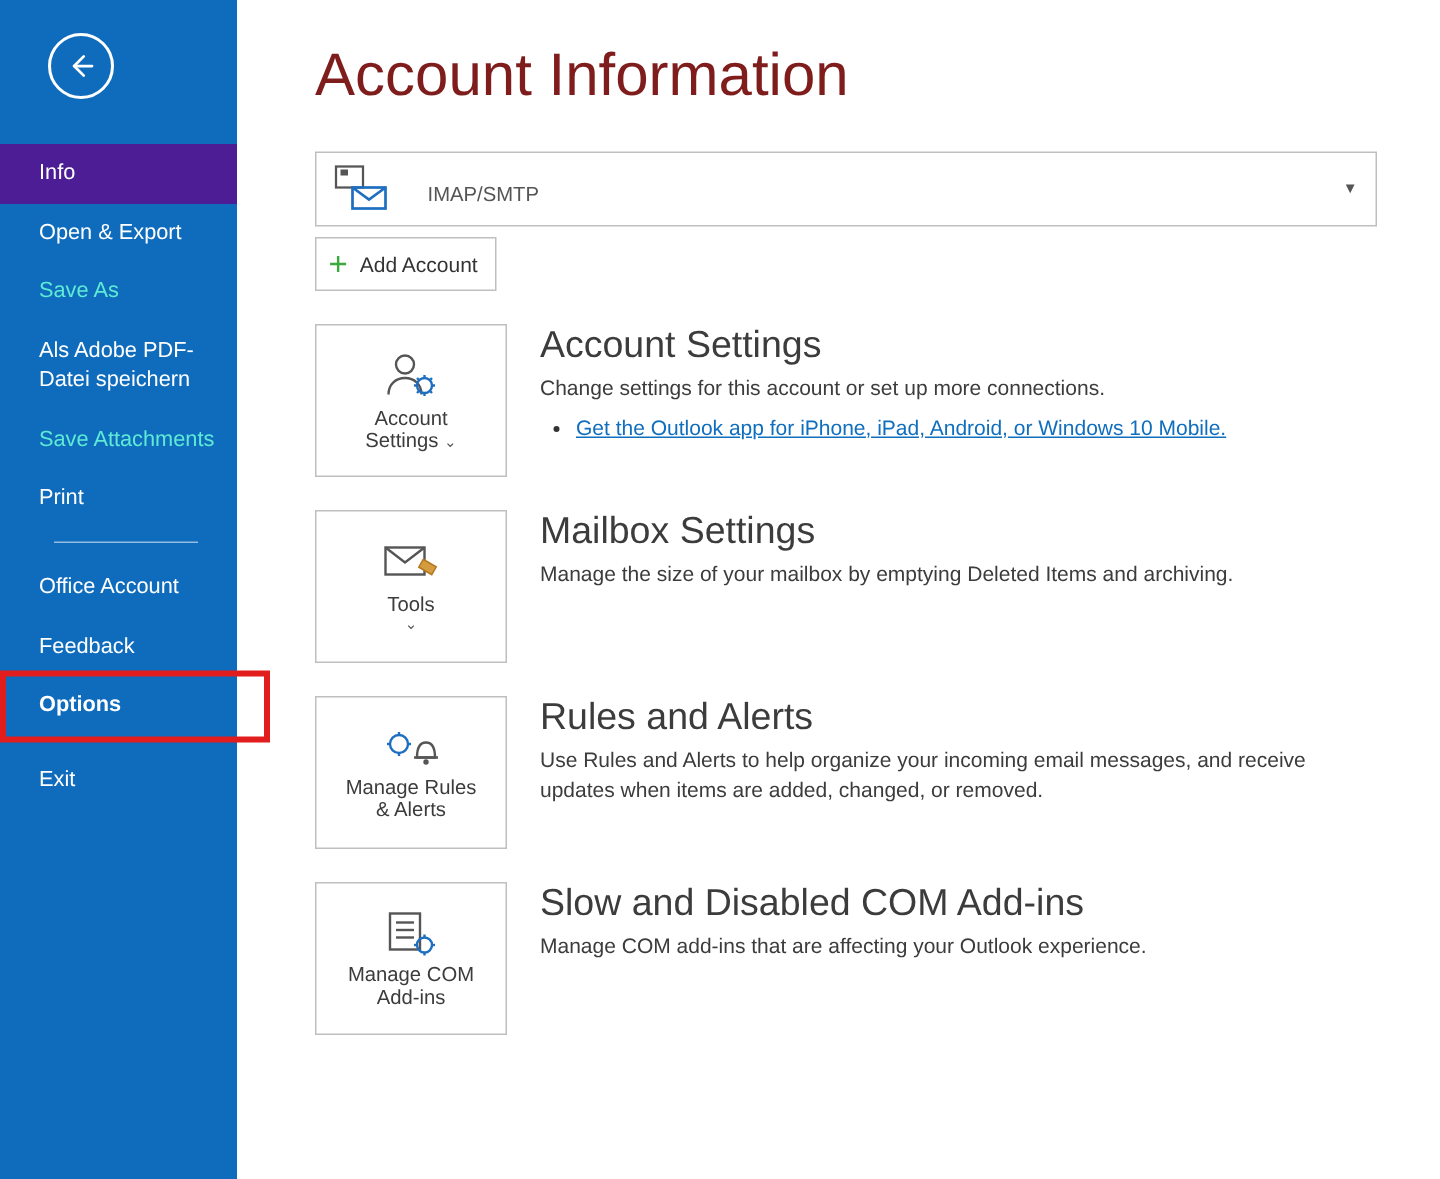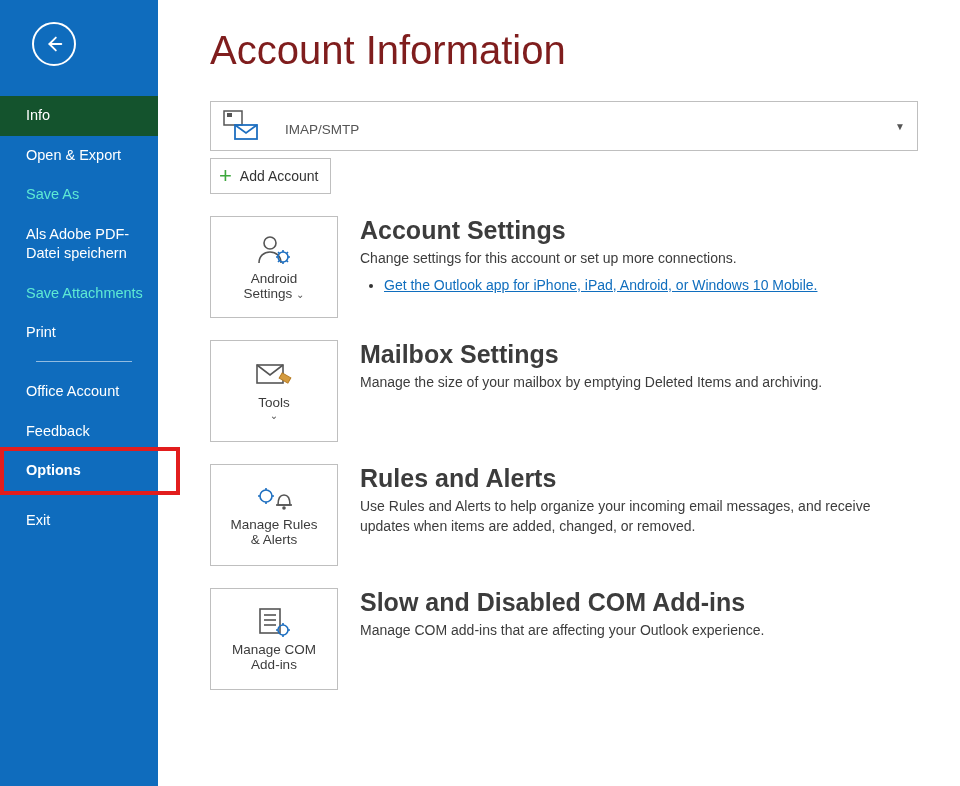--- a/index.html
+++ b/index.html
@@ -26,21 +26,21 @@
     display: flex; align-items: center; justify-content: center;
     cursor: pointer;
   }
   .nav-item {
     color: #fff;
     font-size: 14.5px;
     padding: 10px 12px 10px 26px;
     line-height: 1.35;
     cursor: pointer;
   }
-  .nav-item.active { background: #14532d; }
+  .nav-item.active { background: #4c1d95; }
   .nav-item.disabled { color: #5eead4; cursor: default; }
   .nav-divider {
     height: 1px; background: rgba(255,255,255,0.55);
     margin: 8px 26px 10px 36px;
   }
   .highlight-box {
     position: relative;
     font-weight: bold;
   }
   .highlight-box::after {
@@ -94,21 +94,21 @@
     display: flex; flex-direction: column;
     align-items: center; justify-content: center;
     text-align: center;
     font-size: 13.5px; color: #3c3c3c;
     cursor: pointer; background:#fff;
     padding: 4px 6px;
   }
   .tile svg { margin-bottom: 4px; }
   .tile .chev { font-size: 10px; color: #555; }
   .sec-body { flex: 1; }
-  .sec-title { font-size: 25px; font-weight: 700; color: #3c3c3c; margin: 0 0 4px 0;}
+  .sec-title { font-size: 25px; font-weight: 400; color: #3c3c3c; margin: 0 0 4px 0;}
   .sec-desc { font-size: 14px; color: #3c3c3c; margin: 0; line-height: 1.4;}
   .sec-bullets { margin: 8px 0 0 4px; padding-left: 20px; font-size: 14px;}
   .sec-bullets a { color: #106ebe; text-decoration: underline; }
   .envelope-icon-rect { fill:none; stroke:#555; stroke-width:1.5;}
 </style>
 </head>
 <body>
 
 <div class="app">
 
@@ -165,21 +165,21 @@
               <line x1="28" y1="17" x2="28" y2="19"></line>
               <line x1="28" y1="29" x2="28" y2="31"></line>
               <line x1="21" y1="24" x2="23" y2="24"></line>
               <line x1="33" y1="24" x2="35" y2="24"></line>
               <line x1="23" y1="19" x2="24.5" y2="20.5"></line>
               <line x1="31.5" y1="27.5" x2="33" y2="29"></line>
               <line x1="33" y1="19" x2="31.5" y2="20.5"></line>
               <line x1="24.5" y1="27.5" x2="23" y2="29"></line>
             </g>
         </svg>
-        <div><span>Android</span></div>
+        <div><span>Account</span></div>
         <div><span>Settings</span> <span class="chev">⌄</span></div>
       </div>
       <div class="sec-body">
         <h2 class="sec-title">Account Settings</h2>
         <p class="sec-desc">Change settings for this account or set up more connections.</p>
         <ul class="sec-bullets">
             <li><a href="#">Get the Outlook app for iPhone, iPad, Android, or Windows 10 Mobile.</a></li>
           </ul>
       </div>
     </div>

